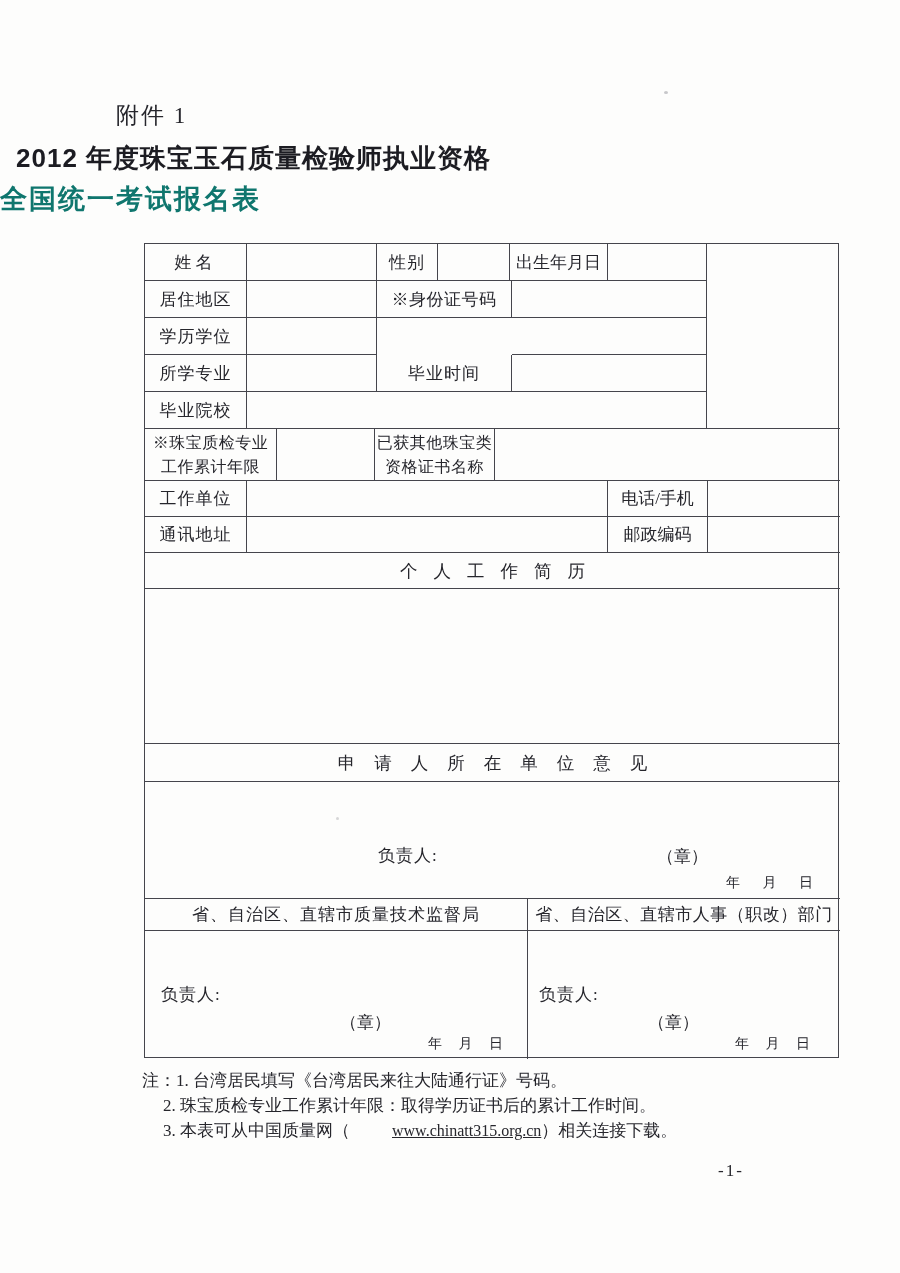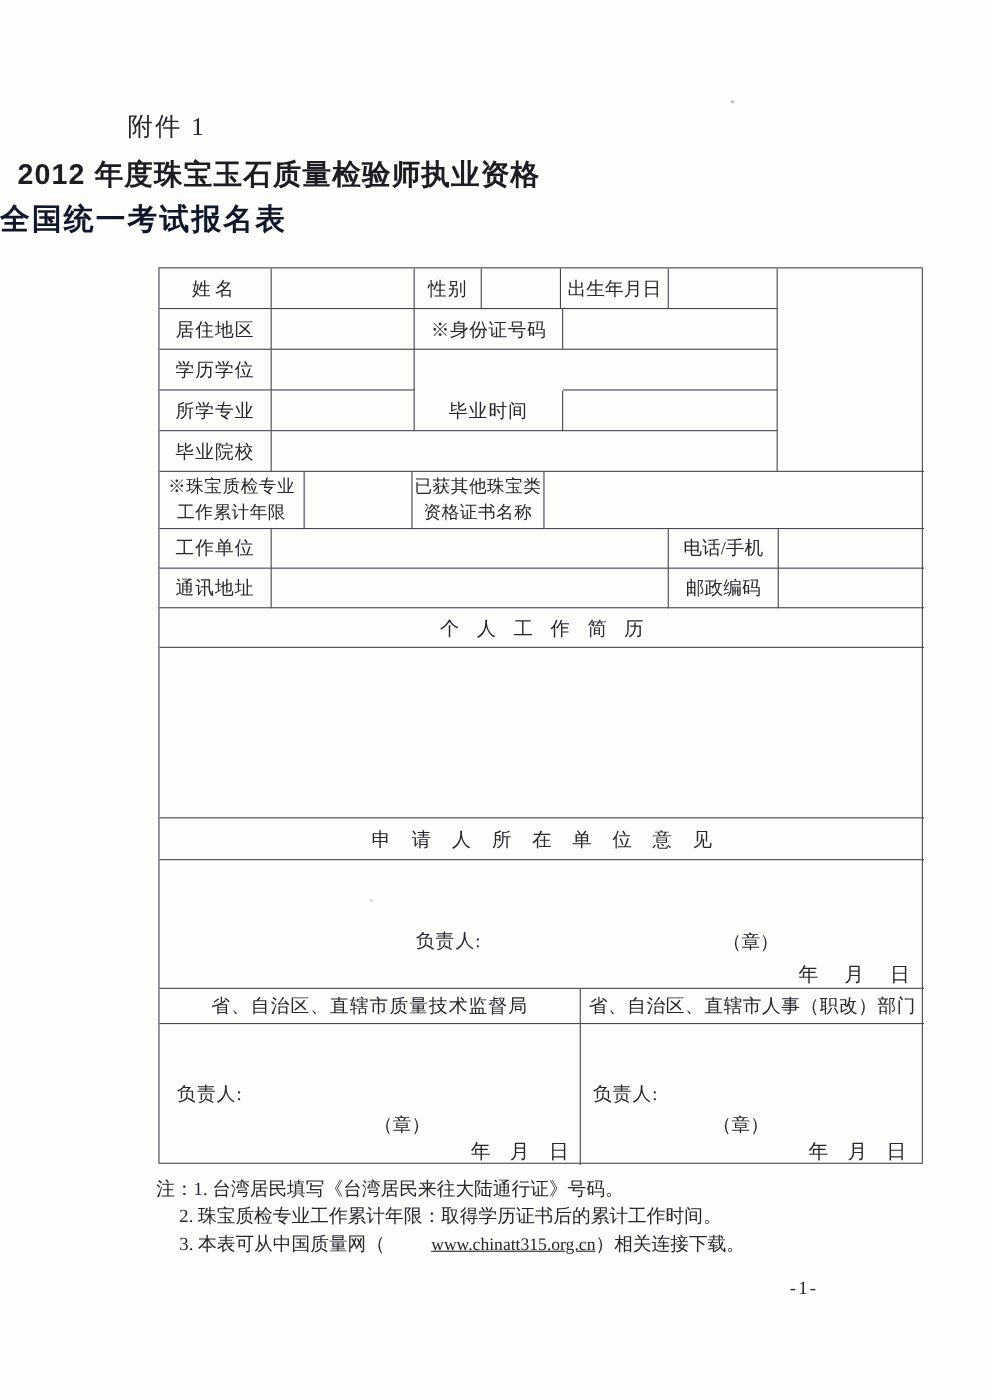--- a/index.html
+++ b/index.html
@@ -7,31 +7,31 @@
     --bc:#45454c;
     --paper:#fdfdfc;
   }
   *{margin:0;padding:0;box-sizing:border-box;}
   html,body{width:900px;height:1273px;background:#fff;}
   body{position:relative;font-family:"Liberation Serif","DejaVu Serif",serif;color:var(--ink);}
   .page{position:absolute;left:0;top:0;width:900px;height:1273px;background:var(--paper);overflow:hidden;}
 
   .attachment{position:absolute;left:116px;top:100px;font-size:23px;letter-spacing:2px;}
   .title1{position:absolute;left:0;top:141px;width:870px;font-family:"Liberation Sans","DejaVu Sans",sans-serif;font-weight:700;font-size:26px;letter-spacing:1px;color:#1c1c22;margin-left:16px;}
-  .title2{position:absolute;left:0;top:181px;width:870px;font-family:"Liberation Sans","DejaVu Sans",sans-serif;font-weight:700;font-size:27px;letter-spacing:2px;color:#0f172a;}
+  .title2{position:absolute;left:0;top:181px;width:870px;font-family:"Liberation Sans","DejaVu Sans",sans-serif;font-weight:700;font-size:27px;letter-spacing:2px;color:#0f766e;}
 
   .tbl{position:absolute;left:105px;top:243px;width:695px;height:815px;border:1px solid var(--bc);margin-left:39px;}
   .cell{position:absolute;display:flex;align-items:center;justify-content:center;border-right:1px solid var(--bc);border-bottom:1px solid var(--bc);text-align:right;}
   .no-r{border-right:none;}
   .no-b{border-bottom:none;}
   .lbl{font-size:17px;letter-spacing:1px;text-align:center;}
   .lbl2{flex-direction:column;line-height:1.45;font-size:16px;letter-spacing:0.5px;}
   .sec-hdr{font-size:17.5px;}
   .sign-lbl{position:absolute;font-size:17px;letter-spacing:1px;}
-  .sign-date{position:absolute;font-size:18px;}
+  .sign-date{position:absolute;font-size:14px;}
   .notes{position:absolute;font-size:17px;color:var(--ink);}
   .note-url{text-decoration:underline;font-family:"Liberation Serif","DejaVu Serif",serif;font-size:16px;margin-left:42px;}
   .pagenum{position:absolute;left:718px;top:1161px;font-size:17px;letter-spacing:2px;}
   .speck{position:absolute;background:#9a9aa0;border-radius:50%;}
 </style>
 </head>
 <body>
 
 <div class="page">
 

